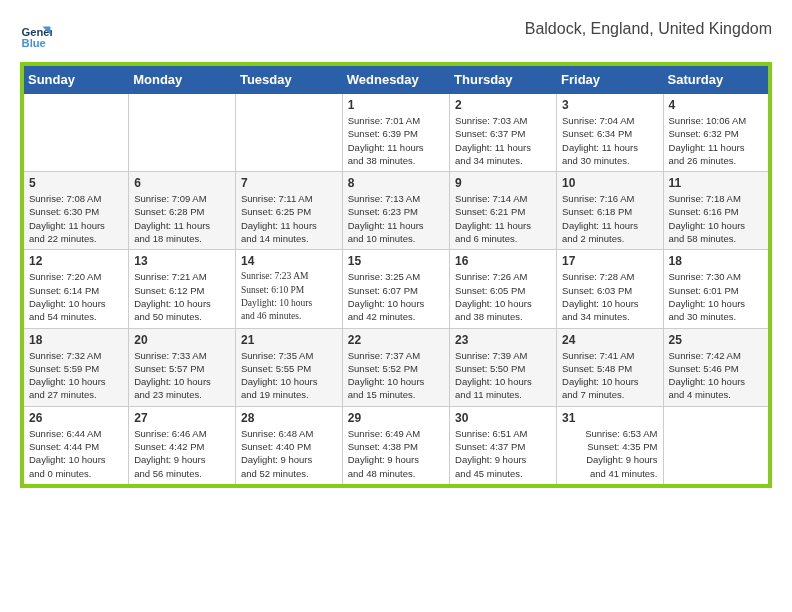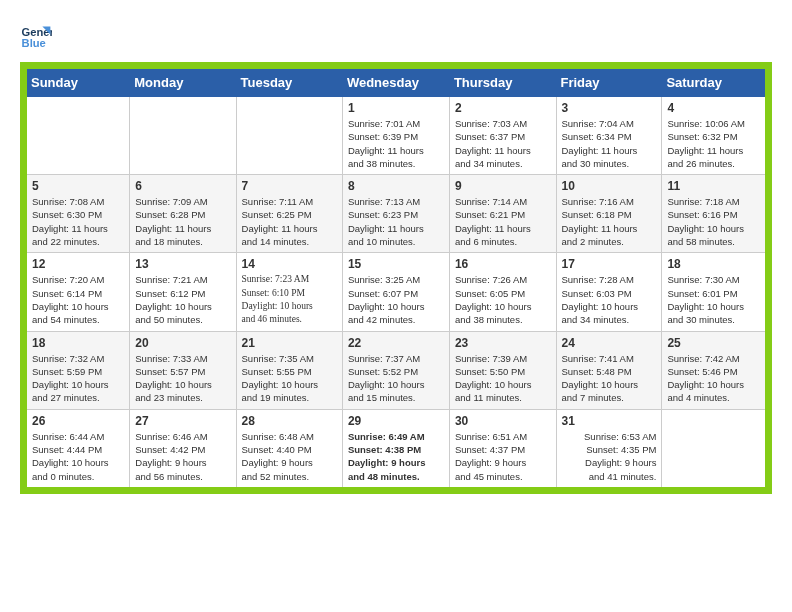--- a/index.html
+++ b/index.html
@@ -33,21 +33,21 @@
       font-weight: bold;
       color: #222;
     }
     .location-title {
       font-size: 16px;
       color: #444;
     }
     .calendar {
       width: 100%;
       border-collapse: collapse;
-      border: 7px solid #84cc16;
+      border: 4px solid #84cc16;
     }
     .calendar th {
       background: #2b5fa8;
       color: #fff;
       font-size: 13px;
       font-weight: bold;
       padding: 6px 4px;
       text-align: left;
       border: 1px solid #2b5fa8;
     }
@@ -84,20 +84,21 @@
 
 <div class="header-area">
   <div class="logo">
     <svg class="logo-icon" viewBox="0 0 40 40">
       <text x="2" y="20" font-size="14" font-weight="bold" fill="#1a3a5c">General</text>
       <text x="2" y="34" font-size="14" font-weight="bold" fill="#4a90d9">Blue</text>
       <polygon points="28,8 38,8 38,18" fill="#4a90d9"></polygon>
     </svg>
   </div>
   <div class="title-area">
+    <div class="location-title">Baldock, England, United Kingdom</div>
   </div>
 </div>
 
 <table class="calendar">
   <thead>
     <tr>
     <th>Sunday</th>
         <th>Monday</th>
         <th>Tuesday</th>
         <th>Wednesday</th>
@@ -310,21 +311,21 @@
         </td>
         <td>
           <span class="day-number">28</span>
           <div class="day-info" style="white-space: pre-line;">Sunrise: 6:48 AM
 Sunset: 4:40 PM
 Daylight: 9 hours
 and 52 minutes.</div>
         </td>
         <td>
           <span class="day-number">29</span>
-          <div class="day-info" style="white-space: pre-line; font-weight: bold;">Sunrise: 6:49 AM
+          <div class="day-info" style="white-space: pre-line;">Sunrise: 6:49 AM
 Sunset: 4:38 PM
 Daylight: 9 hours
 and 48 minutes.</div>
         </td>
         <td>
           <span class="day-number">30</span>
           <div class="day-info" style="white-space: pre-line;">Sunrise: 6:51 AM
 Sunset: 4:37 PM
 Daylight: 9 hours
 and 45 minutes.</div>

